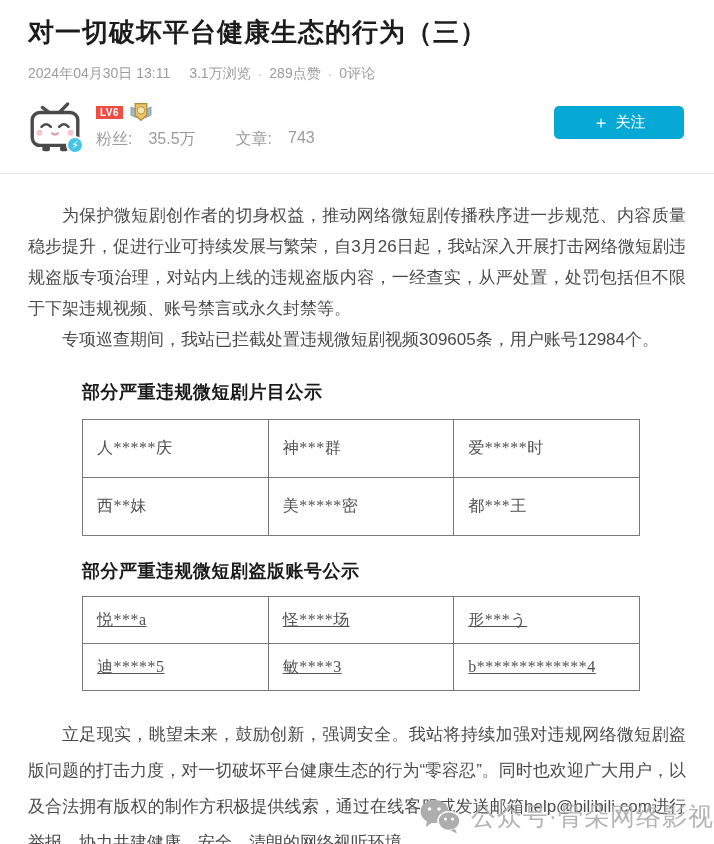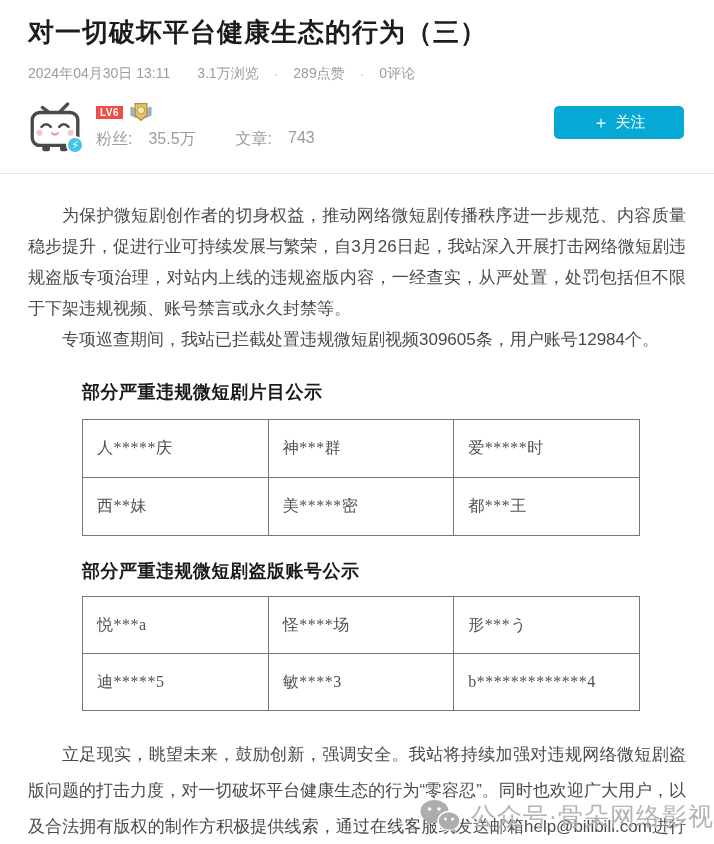--- a/index.html
+++ b/index.html
@@ -13,21 +13,21 @@
   }
   .page { padding: 14px 28px 0 28px; position: relative; height: 100%; }
 
   
   .title {
     font-size: 26px; line-height: 36px; font-weight: 700;
     color: #1c1c1c; letter-spacing: 1px;
   }
   .meta-row {
     margin-top: 15px; font-size: 14px; color: #9c9c9c;
-    display: flex; align-items: center; gap: 15px;
+    display: flex; align-items: center; gap: 7px;
   }
   .meta-row .date { margin-right: 12px; }
   .meta-sep { color: #c2c2c2; }
 
   .author-row {
     margin-top: 15px; height: 56px;
     display: flex; align-items: center; position: relative;
   }
   .avatar-wrap { position: relative; width: 54px; height: 56px; flex: 0 0 auto; }
   .avatar-wrap svg { display: block; }
@@ -77,21 +77,21 @@
     border-collapse: collapse; margin-left: 54px; width: 558px;
     table-layout: fixed;
   }
   .blk-table td {
     border: 1px solid #787878; height: 58px;
     padding: 0 6px 0 14px; vertical-align: middle;
     font-family: "Liberation Serif", "DejaVu Serif", serif;
     font-size: 16px; color: #525252; letter-spacing: 0.5px;
     overflow: hidden; white-space: nowrap;
   }
-  .blk-table.t2 td { height: 57px; }
+  .blk-table.t2 td { height: 47px; text-decoration: underline; }
 
   
   .watermark {
     position: absolute; right: 0; bottom: 10px;
     display: flex; align-items: center; gap: 10px;
     color: #b4b4b4; font-size: 25px; letter-spacing: 1px;
     pointer-events: none;
   }
   .watermark svg { display: block; }
 </style>

